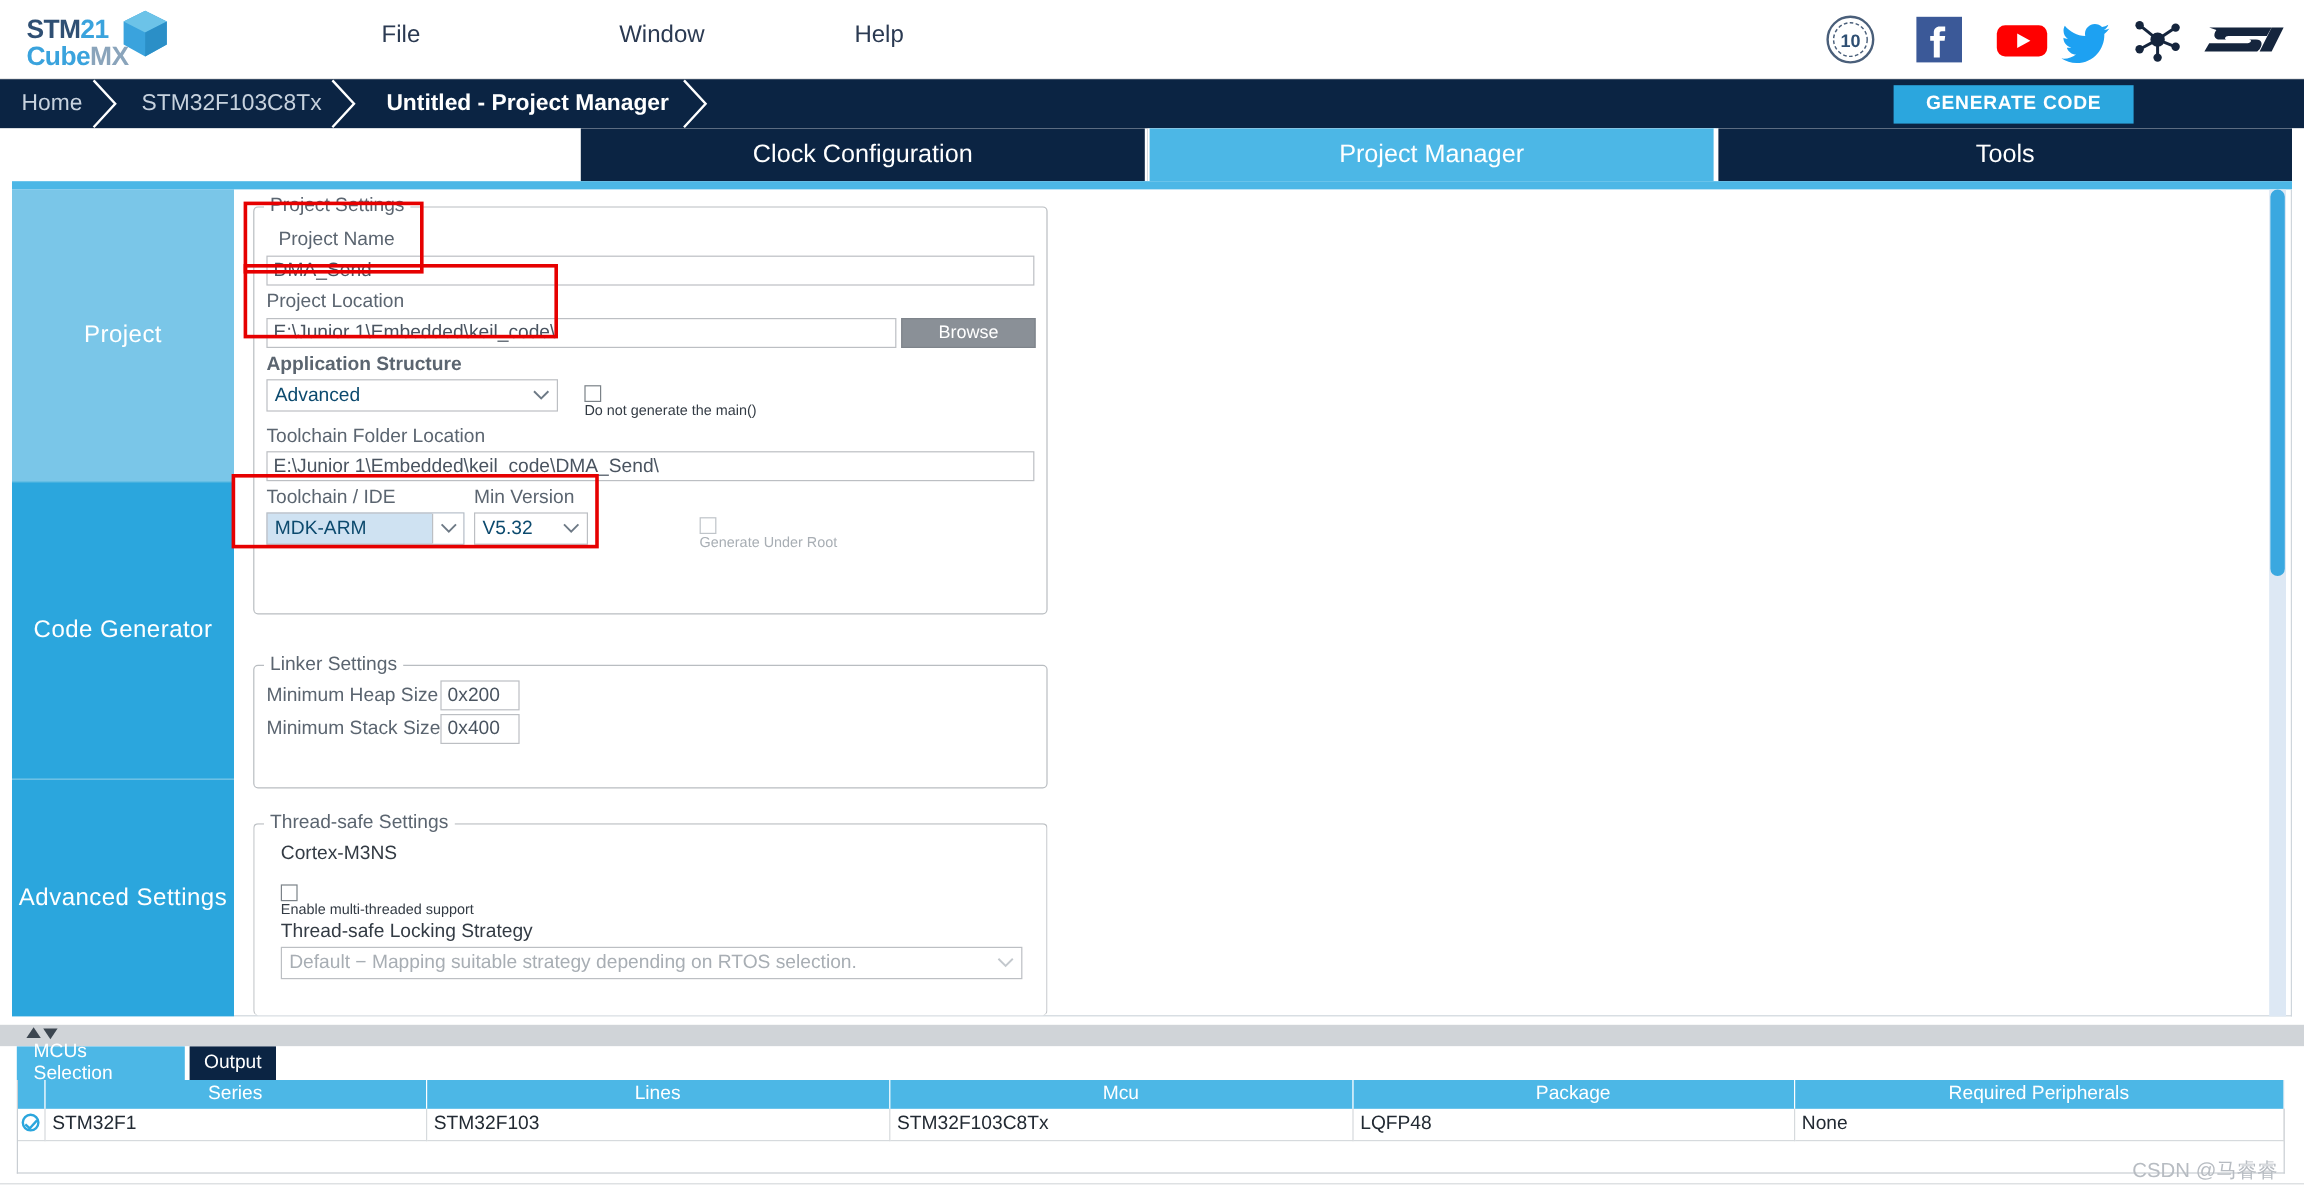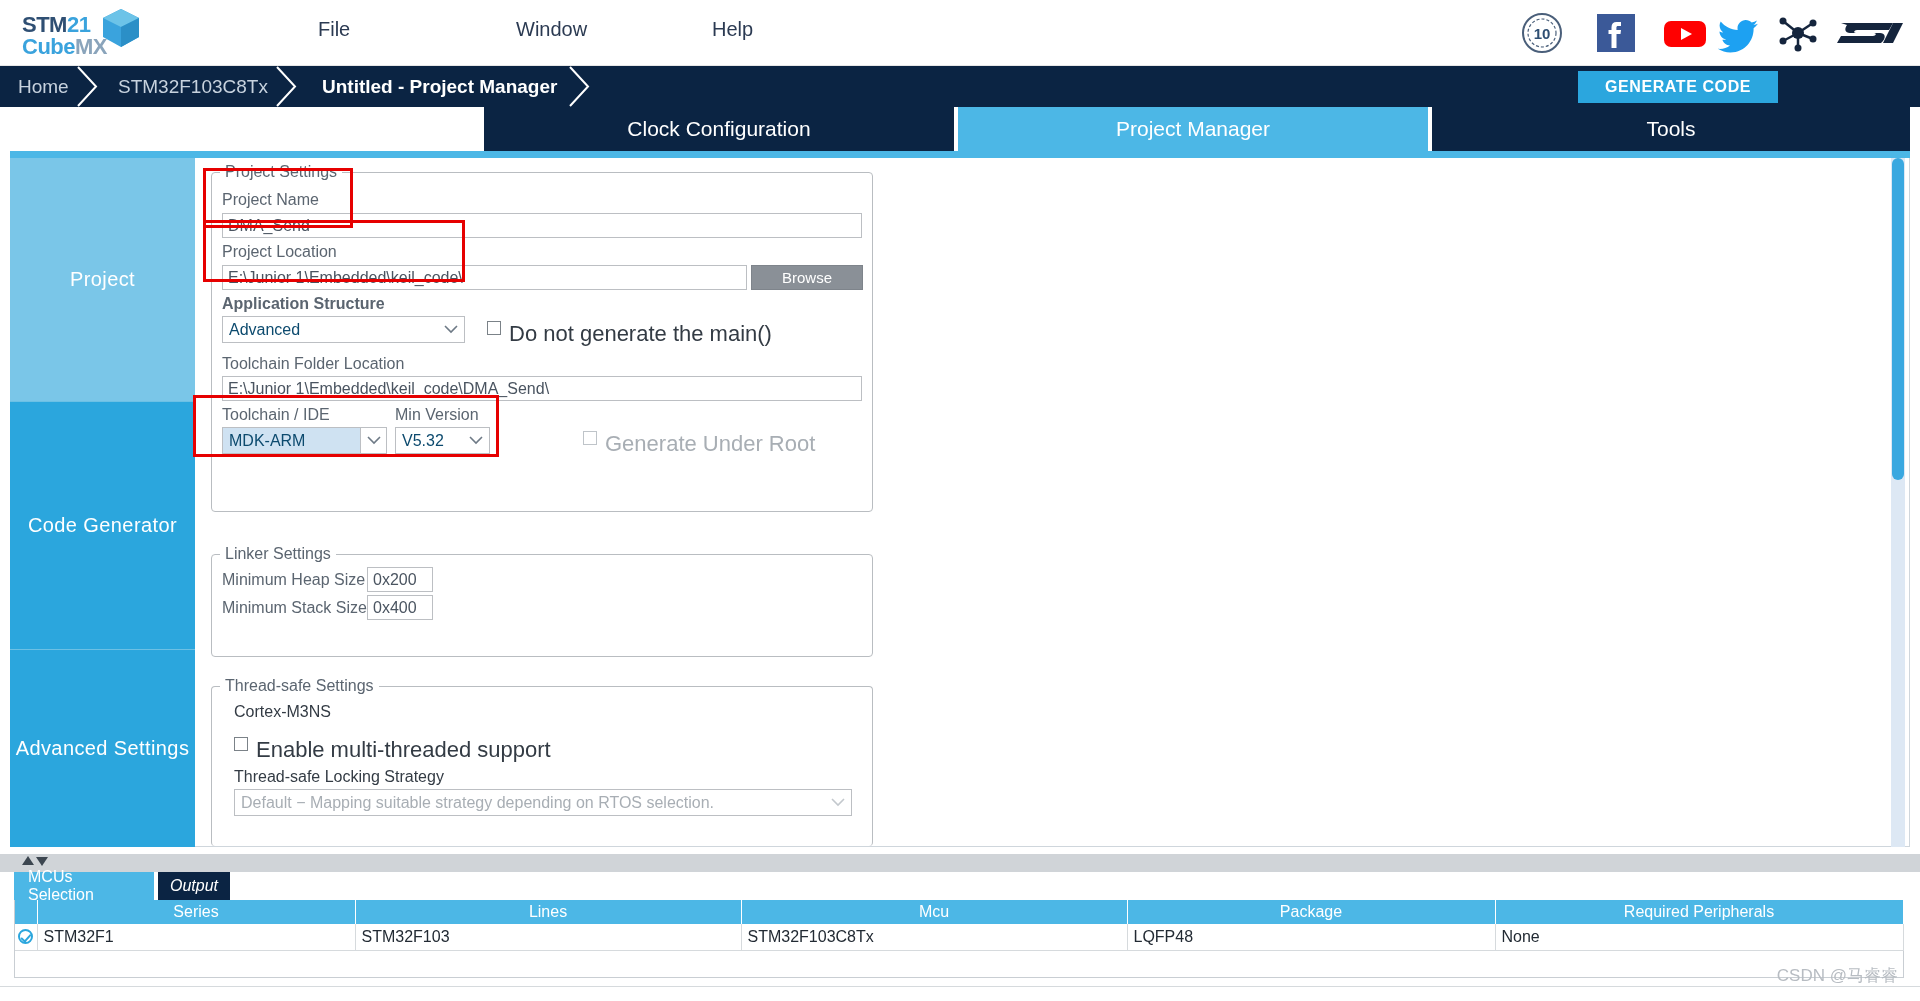--- a/index.html
+++ b/index.html
@@ -176,21 +176,21 @@
     width: 26px; height: 100%;
     display: flex; align-items: center; justify-content: center;
     color: #6e7a86; font-size: 13px;
   }
   .dd.sel-blue { background: #cfe2f2; }
   .dd.sel-blue .dd-arrow { background: #ffffff; border-left: 1px solid #bcbfc3; }
   .dd.grayed { color: #a8aeb4; }
 
   .cb-row {
     position: absolute; display: flex; align-items: flex-start;
-    font-size: 22px; color: #333b44; white-space: nowrap;
+    font-size: 12px; color: #333b44; white-space: nowrap; flex-direction: column;
   }
   .cb-row.dim { color: #a8aeb4; }
   .cbox {
     width: 14px; height: 14px; border: 1px solid #7b8288;
     background: #ffffff; margin-right: 8px; display: inline-block;
     cursor: pointer;
   }
   .cb-row.dim .cbox { border-color: #bfc4c9; }
 
   .redbox {
@@ -217,21 +217,21 @@
     position: absolute; left: 0; top: 872px; width: 1920px; height: 28px;
     background: #ffffff;
   }
   .btab {
     position: absolute; top: 0; height: 28px;
     display: flex; align-items: center; justify-content: center;
     font-size: 16px; color: #ffffff; cursor: pointer;
     padding: 0 14px;
   }
   .btab-0 { left: 14px; background: #4cb7e6; width: 140px; }
-  .btab-1 { left: 158px; background: #0b2443; width: 72px; font-style: italic; }
+  .btab-1 { left: 158px; background: #0b2443; width: 72px; }
 
   .tablewrap {
     position: absolute; left: 14px; top: 900px;
     width: 1890px; height: 78px;
     background: #ffffff; border: 1px solid #c9ced3; border-top: none;
   }
   table.mcutbl {
     border-collapse: collapse; width: 1888px; table-layout: fixed;
   }
   table.mcutbl th {
@@ -369,21 +369,21 @@
   <div class="vnav-item vnav-0">Project</div>
   <div class="vnav-item vnav-1">Code Generator</div>
   <div class="vnav-item vnav-2">Advanced Settings</div>
 </div>
 
 <div class="panel">
 
   <div class="fs" style="left:16px; top:14px; width:662px; height:340px;">
     <div class="fs-legend">Project Settings</div>
 
-    <div class="fld-label" style="left:10px; top:18px;">Project Name</div>
+    <div class="fld-label" style="left:20px; top:18px;">Project Name</div>
     <input class="txt-input" style="left: 10px; top: 40px; width: 640px;" value="DMA_Send">
 
     <div class="fld-label" style="left:10px; top:70px;">Project Location</div>
     <input class="txt-input" style="left: 10px; top: 92px; width: 525px;" value="E:\Junior 1\Embedded\keil_code\">
     <div class="browse-btn" style="left:539px; top:92px; width:112px;">Browse</div>
 
     <div class="fld-label" style="left:10px; top:122px;font-weight:bold;">Application Structure</div>
     <div class="dd" style="left:10px; top:143px; width:243px;">
       <span class="dd-val">Advanced</span>
       <span class="dd-arrow">

